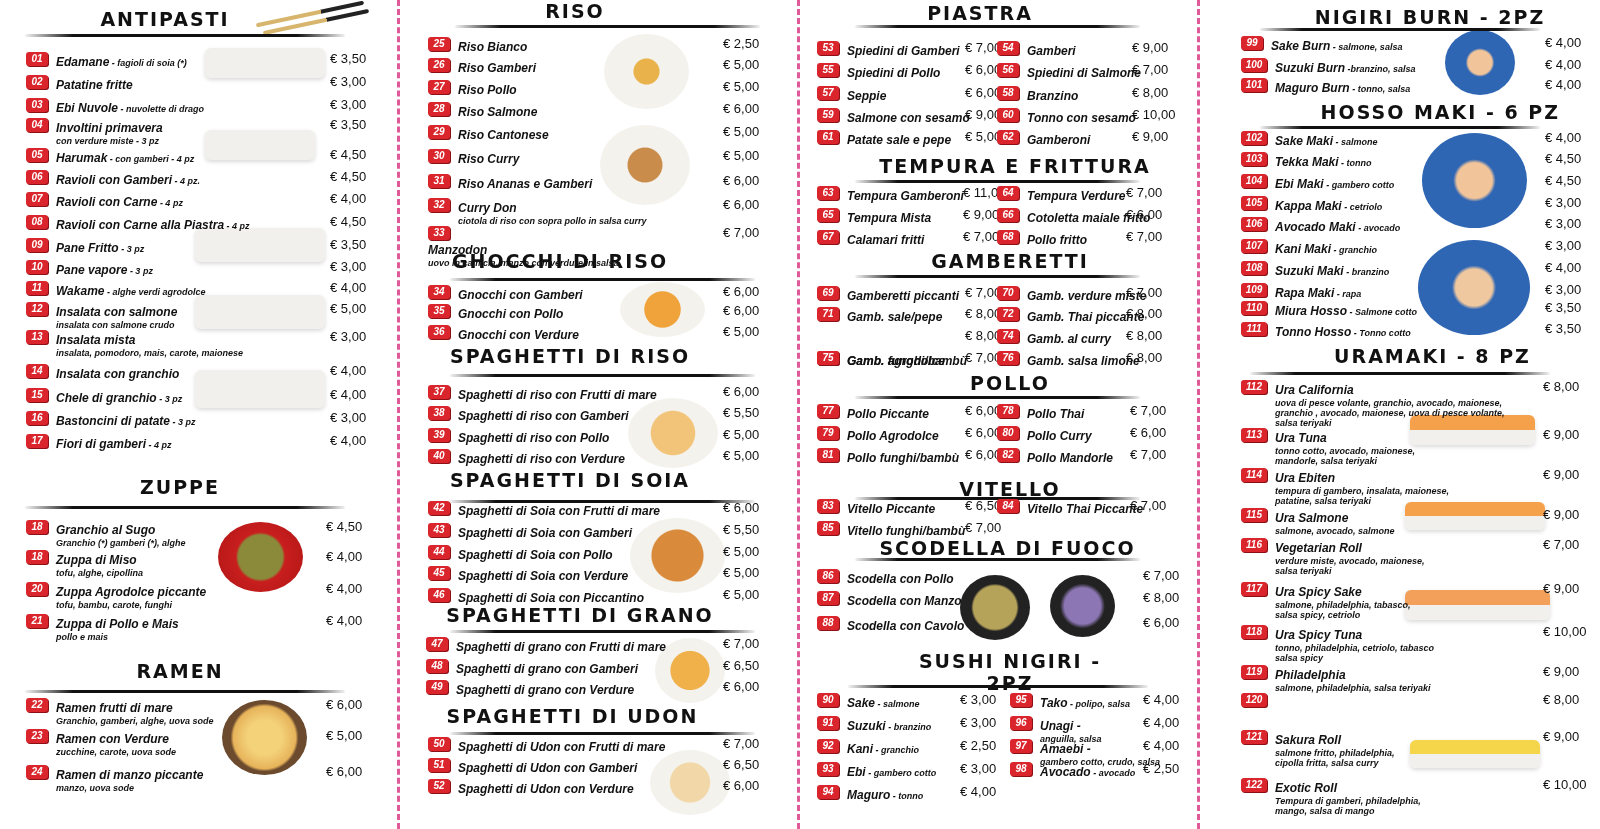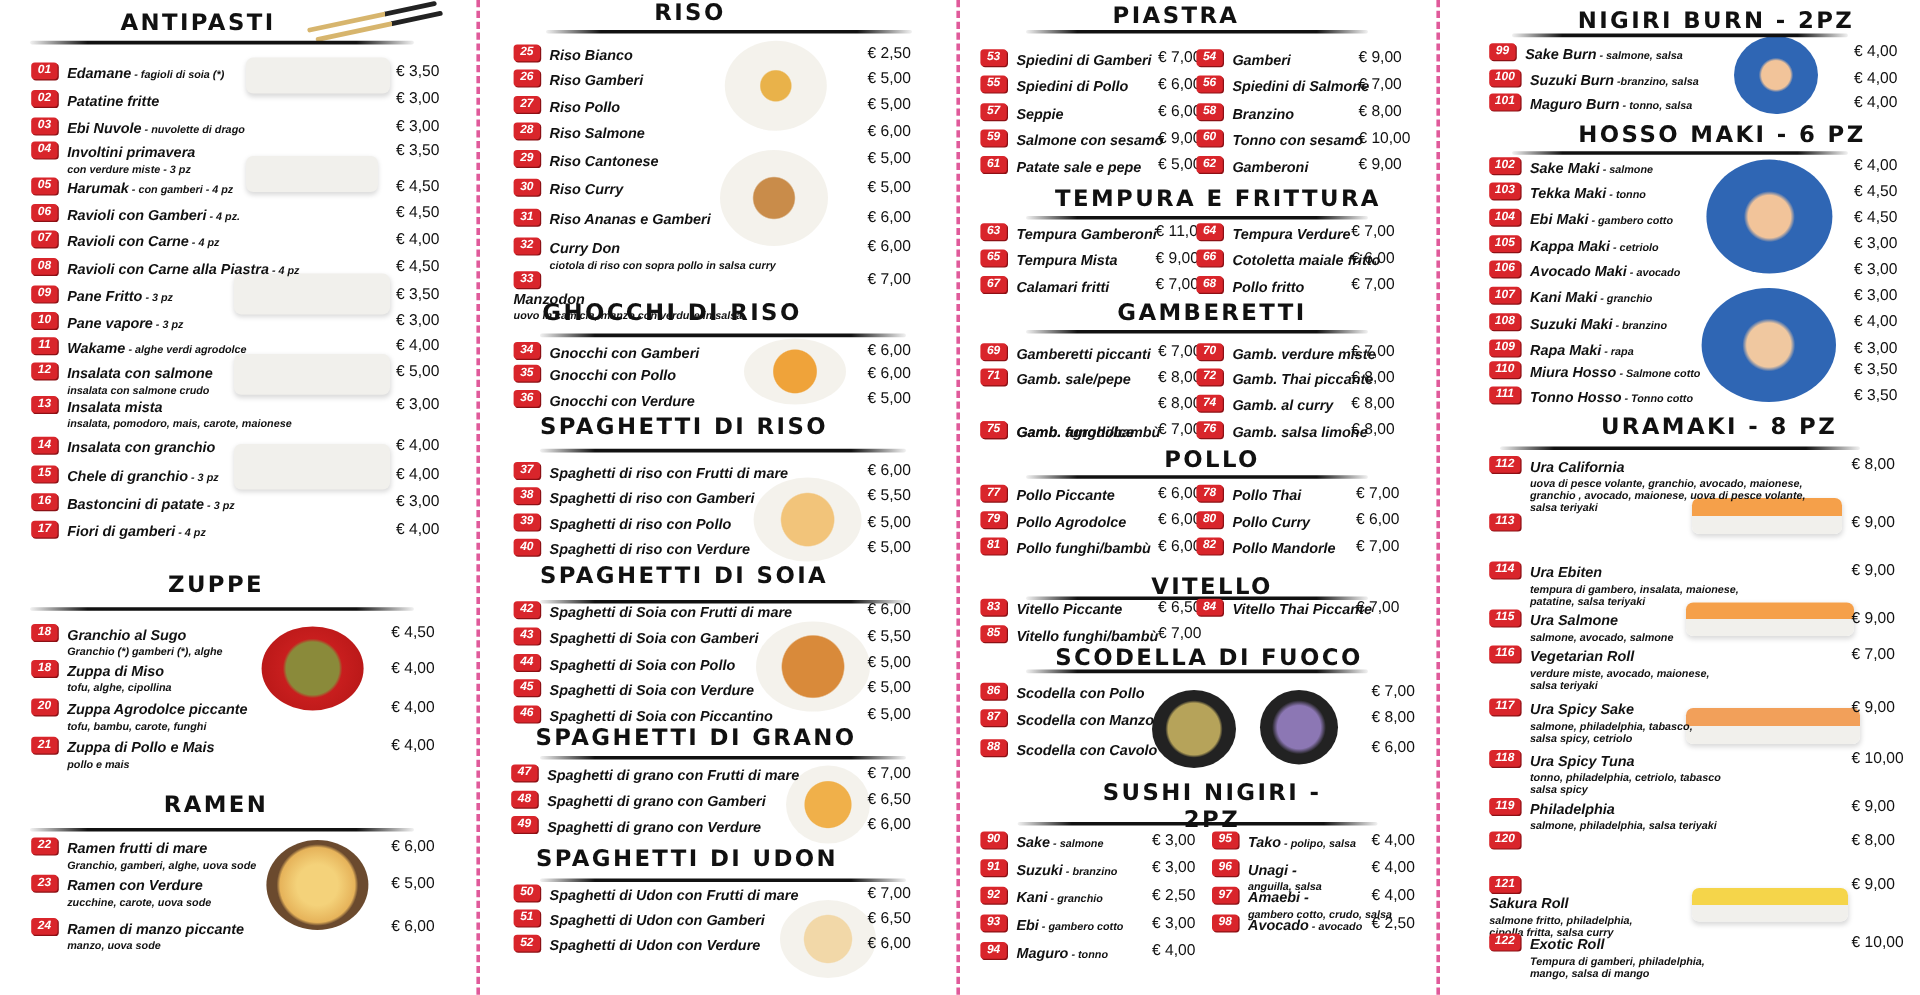--- a/index.html
+++ b/index.html
@@ -340,21 +340,21 @@
     <div class="row" style="left: 1241px; top: 58px;">
       <span class="badge w">100</span>
       <div><span class="name"><span>Suzuki Burn</span><span class="sub"> -branzino, salsa</span></span></div>
     </div>
     <span class="price" style="left: 1545px; top: 57px;">€ 4,00</span>
     <div class="row" style="left: 1241px; top: 78px;">
       <span class="badge w">101</span>
       <div><span class="name"><span>Maguro Burn</span><span class="sub"> - tonno, salsa</span></span></div>
     </div>
     <span class="price" style="left: 1545px; top: 77px;">€ 4,00</span>
-    <div class="sec-title" style="left: 1330px; top: 101px; width: 250px; margin-left: -20px;">HOSSO MAKI - 6 PZ</div>
+    <div class="sec-title" style="left: 1330px; top: 101px; width: 250px; margin-left: -20px; text-align: right;">HOSSO MAKI - 6 PZ</div>
     <div class="sec-rule" style="left: 1260px; top: 126px; width: 280px;"></div>
     <div class="row" style="left: 1241px; top: 131px;">
       <span class="badge w">102</span>
       <div><span class="name"><span>Sake Maki</span><span class="sub"> - salmone</span></span></div>
     </div>
     <span class="price" style="left: 1545px; top: 130px;">€ 4,00</span>
     <div class="row" style="left: 1241px; top: 152px;">
       <span class="badge w">103</span>
       <div><span class="name"><span>Tekka Maki</span><span class="sub"> - tonno</span></span></div>
     </div>
@@ -401,20 +401,21 @@
     <span class="price" style="left: 1545px; top: 321px;">€ 3,50</span>
     <div class="sec-title" style="left: 1330px; top: 345px; width: 245px; margin-left: -20px;">URAMAKI - 8 PZ</div>
     <div class="sec-rule" style="left: 1250px; top: 372px; width: 300px;"></div>
     <div class="row" style="left: 1241px; top: 380px;">
       <span class="badge w">112</span>
       <div><span class="name"><span>Ura California</span></span><span class="desc">uova di pesce volante, granchio, avocado, maionese,</span><span class="desc">granchio , avocado, maionese, uova di pesce volante,</span><span class="desc">salsa teriyaki</span></div>
     </div>
     <span class="price" style="left: 1543px; top: 379px;">€ 8,00</span>
     <div class="row" style="left: 1241px; top: 428px;">
       <span class="badge w">113</span>
+      <div><span class="name"><span>Ura Tuna</span></span><span class="desc">tonno cotto, avocado, maionese,</span><span class="desc">mandorle, salsa teriyaki</span></div>
     </div>
     <span class="price" style="left: 1543px; top: 427px;">€ 9,00</span>
     <div class="row" style="left: 1241px; top: 468px;">
       <span class="badge w">114</span>
       <div><span class="name"><span>Ura Ebiten</span></span><span class="desc">tempura di gambero, insalata, maionese,</span><span class="desc">patatine, salsa teriyaki</span></div>
     </div>
     <span class="price" style="left: 1543px; top: 467px;">€ 9,00</span>
     <div class="row" style="left: 1241px; top: 508px;">
       <span class="badge w">115</span>
       <div><span class="name"><span>Ura Salmone</span></span><span class="desc">salmone, avocado, salmone</span></div>
@@ -437,21 +438,21 @@
     <span class="price" style="left: 1543px; top: 624px;">€ 10,00</span>
     <div class="row" style="left: 1241px; top: 665px;">
       <span class="badge w">119</span>
       <div><span class="name"><span>Philadelphia</span></span><span class="desc">salmone, philadelphia, salsa teriyaki</span></div>
     </div>
     <span class="price" style="left: 1543px; top: 664px;">€ 9,00</span>
     <div class="row" style="left: 1241px; top: 693px;">
       <span class="badge w">120</span>
     </div>
     <span class="price" style="left: 1543px; top: 692px;">€ 8,00</span>
-    <div class="row" style="left: 1241px; top: 730px; flex-direction: column;">
+    <div class="row" style="left: 1241px; top: 730px;">
       <span class="badge w">121</span>
       <div><span class="name"><span>Sakura Roll</span></span><span class="desc">salmone fritto, philadelphia,</span><span class="desc">cipolla fritta, salsa curry</span></div>
     </div>
     <span class="price" style="left: 1543px; top: 729px;">€ 9,00</span>
     <div class="row" style="left: 1241px; top: 778px;">
       <span class="badge w">122</span>
       <div><span class="name"><span>Exotic Roll</span></span><span class="desc">Tempura di gamberi, philadelphia,</span><span class="desc">mango, salsa di mango</span></div>
     </div>
     <span class="price" style="left: 1543px; top: 777px;">€ 10,00</span>
     <div class="sec-title" style="left: 930px; top: 2px; width: 140px; margin-left: -20px;">PIASTRA</div>

